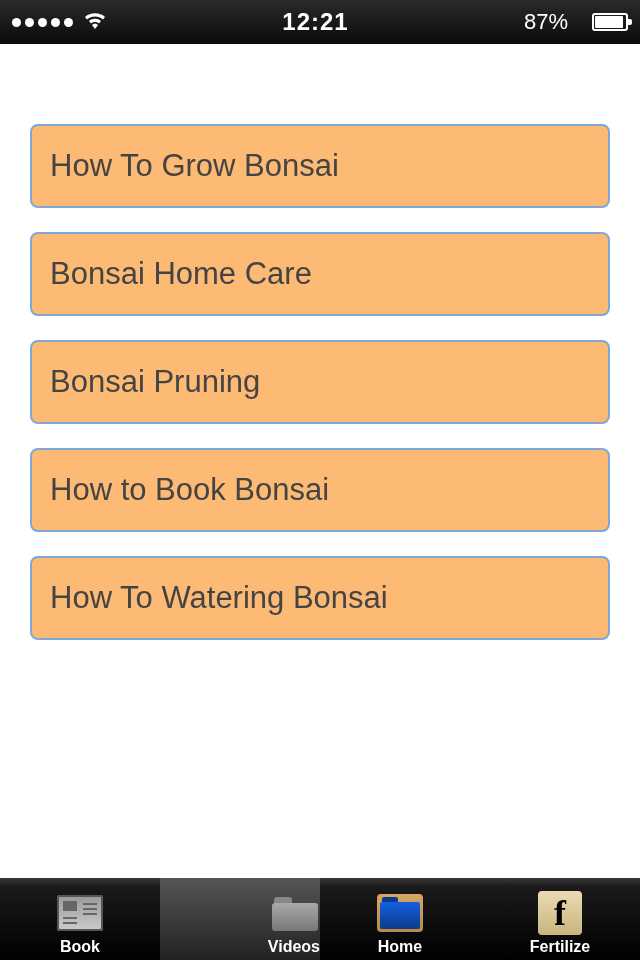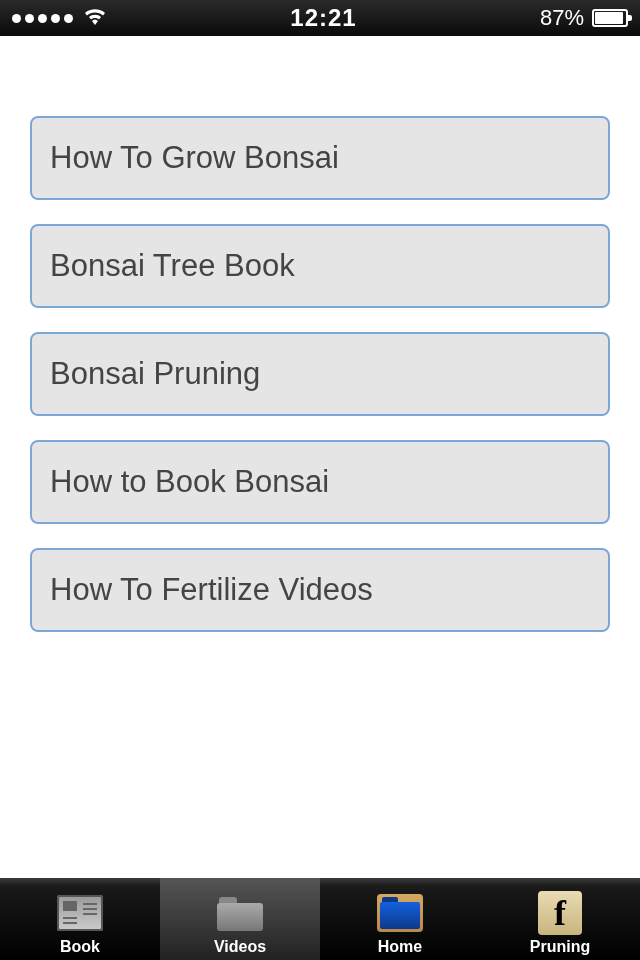--- a/index.html
+++ b/index.html
@@ -1,36 +1,36 @@
 <!DOCTYPE html>
 <html><head>
 <meta charset="utf-8">
 <style>
 * { margin: 0; padding: 0; box-sizing: border-box; }
 html, body { width: 640px; height: 960px; overflow: hidden; font-family: -apple-system, Helvetica, Arial, sans-serif; }
 body { background: #fff; display: flex; flex-direction: column; }
 
 
 .status-bar {
-  height: 36px;
+  height: 44px;
   background: linear-gradient(to bottom, #2a2a2a, #0a0a0a);
   color: #fff;
   display: flex;
   align-items: center;
   justify-content: space-between;
   padding: 0 12px;
   font-size: 22px;
   font-weight: 500;
 }
 .status-left { display: flex; align-items: center; gap: 10px; }
 .signal-dots { display: flex; gap: 4px; }
 .signal-dots span { width: 9px; height: 9px; border-radius: 50%; background: #fff; display: inline-block; }
 .wifi-icon svg { width: 24px; height: 18px; fill: #fff; }
 .status-center { font-size: 24px; font-weight: 600; letter-spacing: 1px; }
-.status-right { display: flex; align-items: center; gap: 8px; font-size: 22px; }
+.status-right { display: flex; align-items: center; gap: 24px; font-size: 22px; }
 .battery-icon { width: 36px; height: 18px; border: 2px solid #fff; border-radius: 3px; position: relative; display: inline-block; }
 .battery-icon::after { content: ""; position: absolute; right: -6px; top: 4px; width: 4px; height: 6px; background: #fff; border-radius: 0 2px 2px 0; }
 .battery-fill { position: absolute; left: 1px; top: 1px; bottom: 1px; width: 87%; background: #fff; border-radius: 1px; }
 
 
 .content-wrap {
   flex: 1;
   background: #fff;
   position: relative;
   overflow: hidden;
@@ -48,21 +48,21 @@
   background: #e8e8e8; height: 18px; width: 18px;
 }
 
 .list-item {
   border: 2px solid #7ba8d6;
   border-radius: 8px;
   padding: 22px 18px;
   margin-bottom: 24px;
   font-size: 31px;
   color: #444;
-  background: #e5e5e5;
+  background: #fdba74;
   cursor: pointer;
 }
 
 
 .tab-bar {
   height: 82px;
   background: linear-gradient(to bottom, #3a3a3a 0%, #1a1a1a 10%, #000 100%);
   display: flex;
   align-items: stretch;
 }
@@ -74,20 +74,21 @@
   justify-content: flex-end;
   color: #fff;
   font-size: 16px;
   font-weight: bold;
   padding-bottom: 4px;
   cursor: pointer;
   position: relative;
 }
 .tab.active {
   background: linear-gradient(to bottom, #555 0%, #222 100%);
+  align-items: flex-end;
 }
 .tab-icon { width: 50px; height: 46px; display: flex; align-items: center; justify-content: center; margin-bottom: 2px; }
 
 
 .news-icon {
   width: 46px; height: 36px; background: linear-gradient(to bottom, #999, #ccc); border-radius: 3px; position: relative;
   box-shadow: inset 0 0 0 2px #555;
 }
 .news-icon::before { content:""; position:absolute; left:6px; top:6px; width:14px; height:10px; background:#666; }
 .news-icon::after { content:""; position:absolute; right:6px; top:8px; width:14px; height:2px; background:#666; box-shadow: 0 5px 0 #666, 0 10px 0 #666, -20px 14px 0 #666, -20px 19px 0 #666; }
@@ -138,24 +139,24 @@
     <span>87%</span>
     <span class="battery-icon">
         <span class="battery-fill"></span>
       </span>
   </div>
 </div>
 
 <div class="content-wrap">
   <div class="scroll-area">
     <div class="list-item"><span>How To Grow Bonsai</span></div>
-    <div class="list-item"><span>Bonsai Tree Book</span></div>
+    <div class="list-item"><span>Bonsai Home Care</span></div>
     <div class="list-item"><span>Bonsai Pruning</span></div>
     <div class="list-item"><span>How to Book Bonsai</span></div>
-    <div class="list-item"><span>How To Fertilize Videos</span></div>
+    <div class="list-item"><span>How To Watering Bonsai</span></div>
   </div>
 </div>
 
 <div class="tab-bar">
   <div class="tab">
     <div class="tab-icon">
         <div class="news-icon"></div>
       </div>
     <span>Book</span>
   </div>
@@ -170,15 +171,15 @@
         <div class="folder-icon-blue">
           <div class="inner"></div>
         </div>
       </div>
     <span>Home</span>
   </div>
   <div class="tab">
     <div class="tab-icon">
         <div class="fb-icon">f</div>
       </div>
-    <span>Pruning</span>
+    <span>Fertilize</span>
   </div>
 </div>
 
 </body></html>

